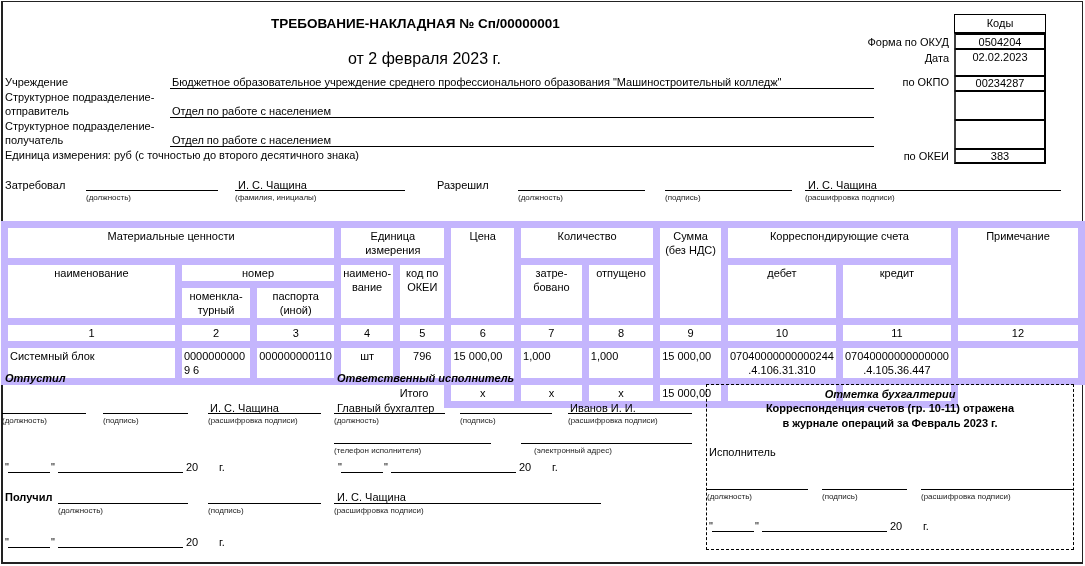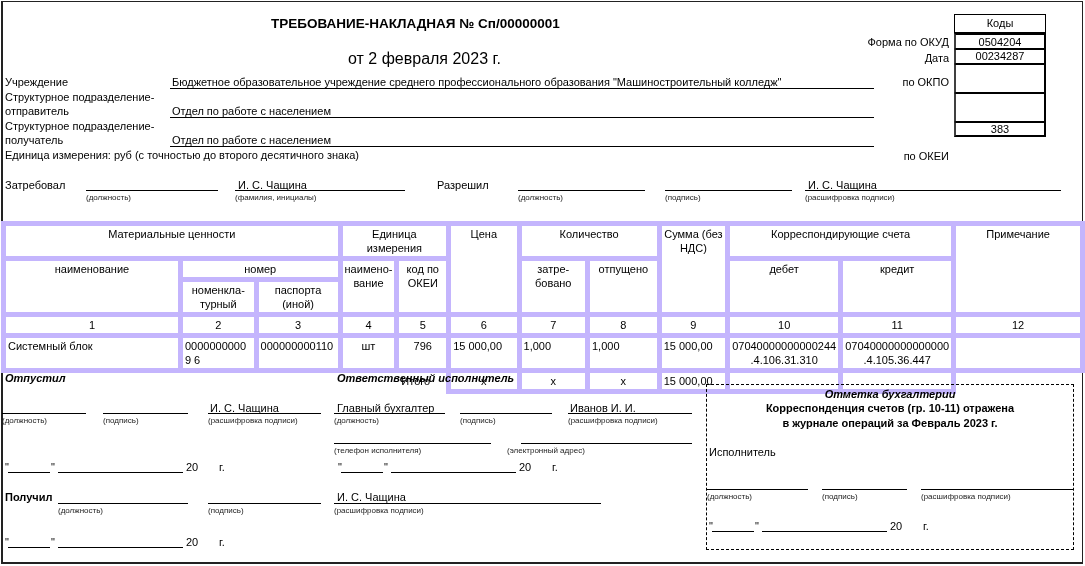--- a/index.html
+++ b/index.html
@@ -7,21 +7,21 @@
   body { font-family: "Liberation Sans", sans-serif; font-size: 11px; color: #000; position: relative; }
   .page { position: absolute; left: 1px; top: 1px; width: 1082px; height: 563px; border-left: 2px solid #222; border-right: 1px solid #222; border-top: 1px solid #222; border-bottom: 2px solid #222; }
   .abs { position: absolute; white-space: nowrap; text-align: right; }
   .title { font-weight: bold; font-size: 13.5px; }
   .uline { border-bottom: 1px solid #000; position: absolute; }
   .small { font-size: 8px; color: #222; text-align: left; position: absolute; }
   .codes { position: absolute; left: 954px; top: 14px; width: 92px; }
   .codes .cell { border: 1px solid #000; text-align: center; font-size: 11px; }
   .codes .thick { border-left: 2px solid #404040; border-right: 2px solid #000; }
   table.main { position: absolute; left: 1px; top: 221px; border-collapse: collapse; font-size: 11px; }
-  table.main td { border: 5px solid #c4b5fd; text-align: center; vertical-align: top; padding: 1px 2px; line-height: 14px; }
+  table.main td { border: 7px solid #c4b5fd; text-align: center; vertical-align: top; padding: 1px 2px; line-height: 14px; }
   table.main .l { text-align: left; }
   table.main .r { text-align: left; }
   table.main .nb { border: none; }
   .bi { font-weight: bold; font-style: italic; }
   .b { font-weight: bold; }
   .dashbox { position: absolute; left: 706px; top: 384px; width: 368px; height: 166px; border: 1px dashed #000; }
 </style>
 </head>
 <body>
 
@@ -31,20 +31,21 @@
 <div class="abs" style="left:348px;top:50px;font-size:16px;">от 2 февраля 2023 г.</div>
 
 <div class="abs" style="right:136px;top:36px;text-align:right;">Форма по ОКУД</div>
 <div class="abs" style="right:136px;top:52px;text-align:right;">Дата</div>
 <div class="abs" style="right:136px;top:76px;text-align:right;">по ОКПО</div>
 <div class="abs" style="right:136px;top:150px;text-align:right;">по ОКЕИ</div>
 
 <div class="codes">
   <div class="cell" style="height:19px;line-height:17px;">Коды</div>
   <div class="cell thick" style="height:16px;line-height:14px;border-top:2px solid #000;">0504204</div>
+  <div class="cell thick" style="height:27px;line-height:14px;">02.02.2023</div>
   <div class="cell thick" style="height:15px;line-height:13px;">00234287</div>
   <div class="cell thick" style="height:29px;"></div>
   <div class="cell thick" style="height:29px;"></div>
   <div class="cell thick" style="height:15px;line-height:13px;border-bottom:2px solid #000;">383</div>
 </div>
 
 <div class="abs" style="left:5px;top:76px;">Учреждение</div>
 <div class="abs" style="left:172px;top:76px;">Бюджетное образовательное учреждение среднего профессионального образования "Машиностроительный колледж"</div>
 <div class="uline" style="left:170px;top:88px;width:704px;"></div>
 
@@ -194,21 +195,21 @@
 <div class="small" style="left:334px;top:416px;width:111px;">(должность)</div>
 <div class="uline" style="left:460px;top:413px;width:92px;"></div>
 <div class="small" style="left:460px;top:416px;width:92px;">(подпись)</div>
 <div class="abs" style="left:570px;top:402px;">Иванов И. И.</div>
 <div class="uline" style="left:568px;top:413px;width:124px;"></div>
 <div class="small" style="left:568px;top:416px;width:124px;">(расшифровка подписи)</div>
 
 <div class="uline" style="left:334px;top:443px;width:157px;"></div>
 <div class="small" style="left:334px;top:446px;width:157px;">(телефон исполнителя)</div>
 <div class="uline" style="left:521px;top:443px;width:171px;"></div>
-<div class="small" style="left:507px;top:446px;width:171px;">(электронный адрес)</div>
+<div class="small" style="left:534px;top:446px;width:171px;">(электронный адрес)</div>
 
 <div class="abs" style="left:338px;top:461px;">"</div>
 <div class="uline" style="left:341px;top:472px;width:42px;"></div>
 <div class="abs" style="left:384px;top:461px;">"</div>
 <div class="uline" style="left:391px;top:472px;width:125px;"></div>
 <div class="abs" style="left:519px;top:461px;">20</div>
 <div class="abs" style="left:552px;top:461px;">г.</div>
 
 <div class="dashbox"></div>
 <div class="abs bi" style="left:706px;width:368px;top:388px;text-align:center;">Отметка бухгалтерии</div>

